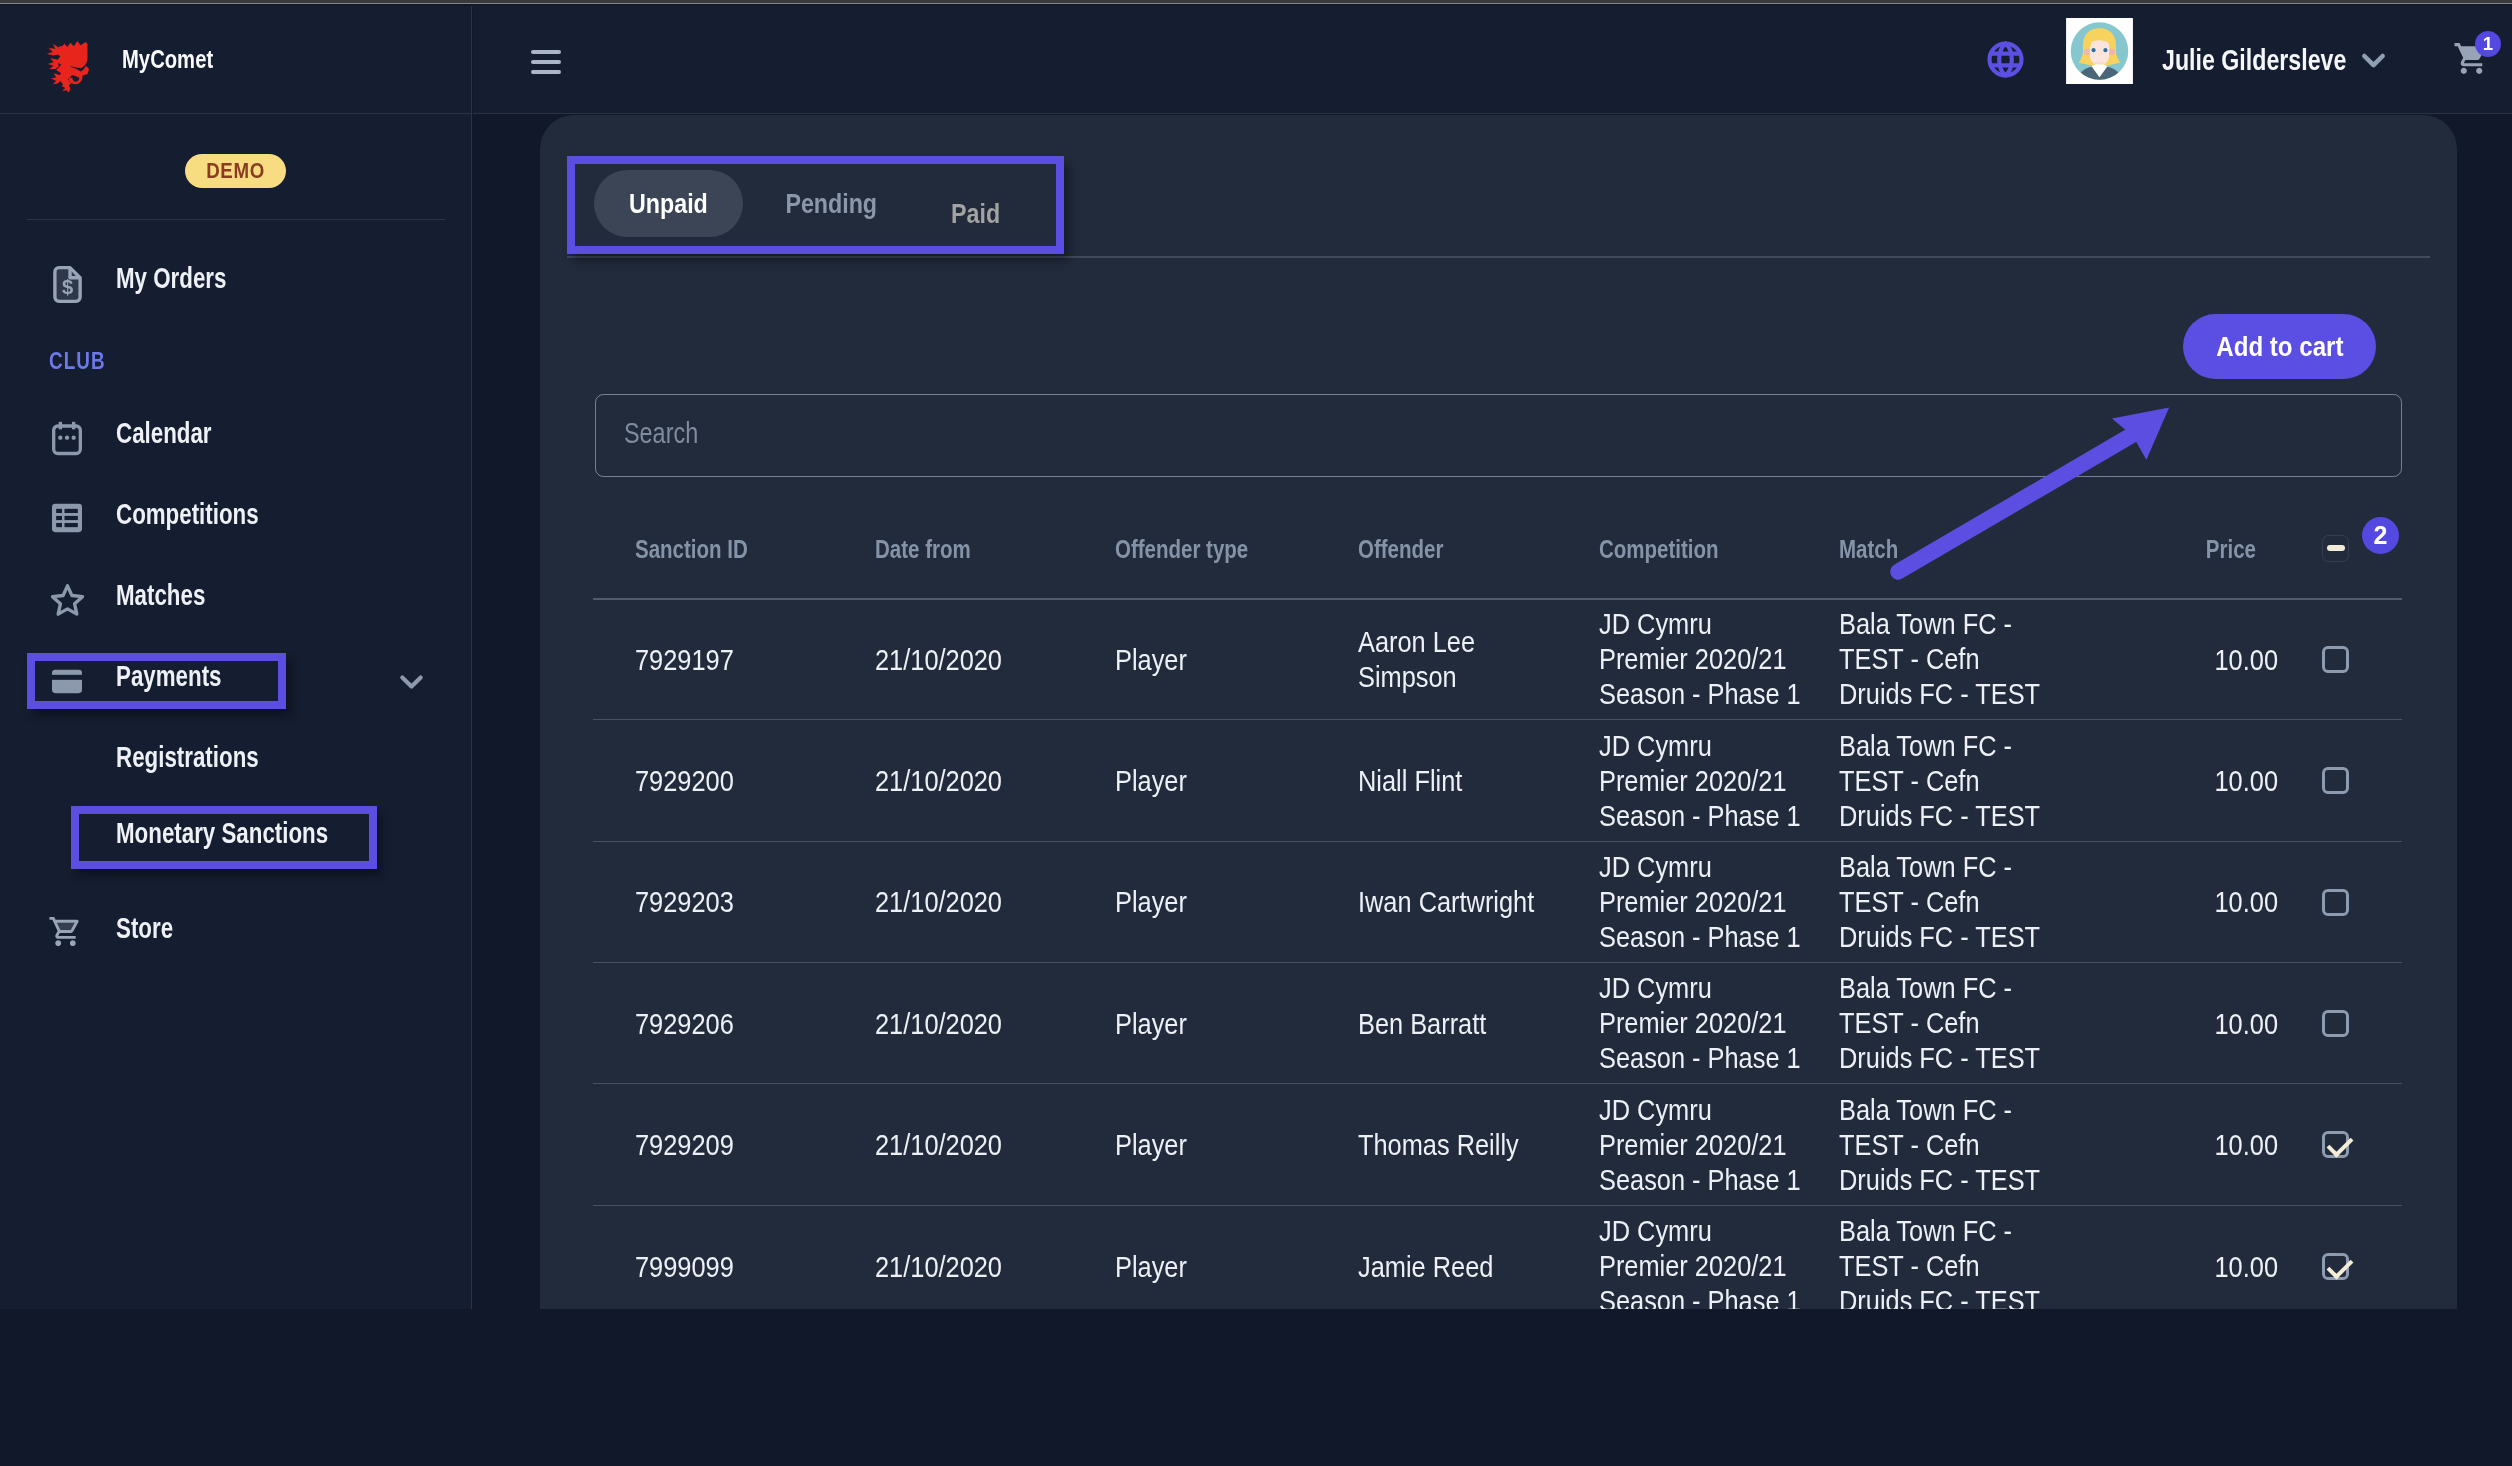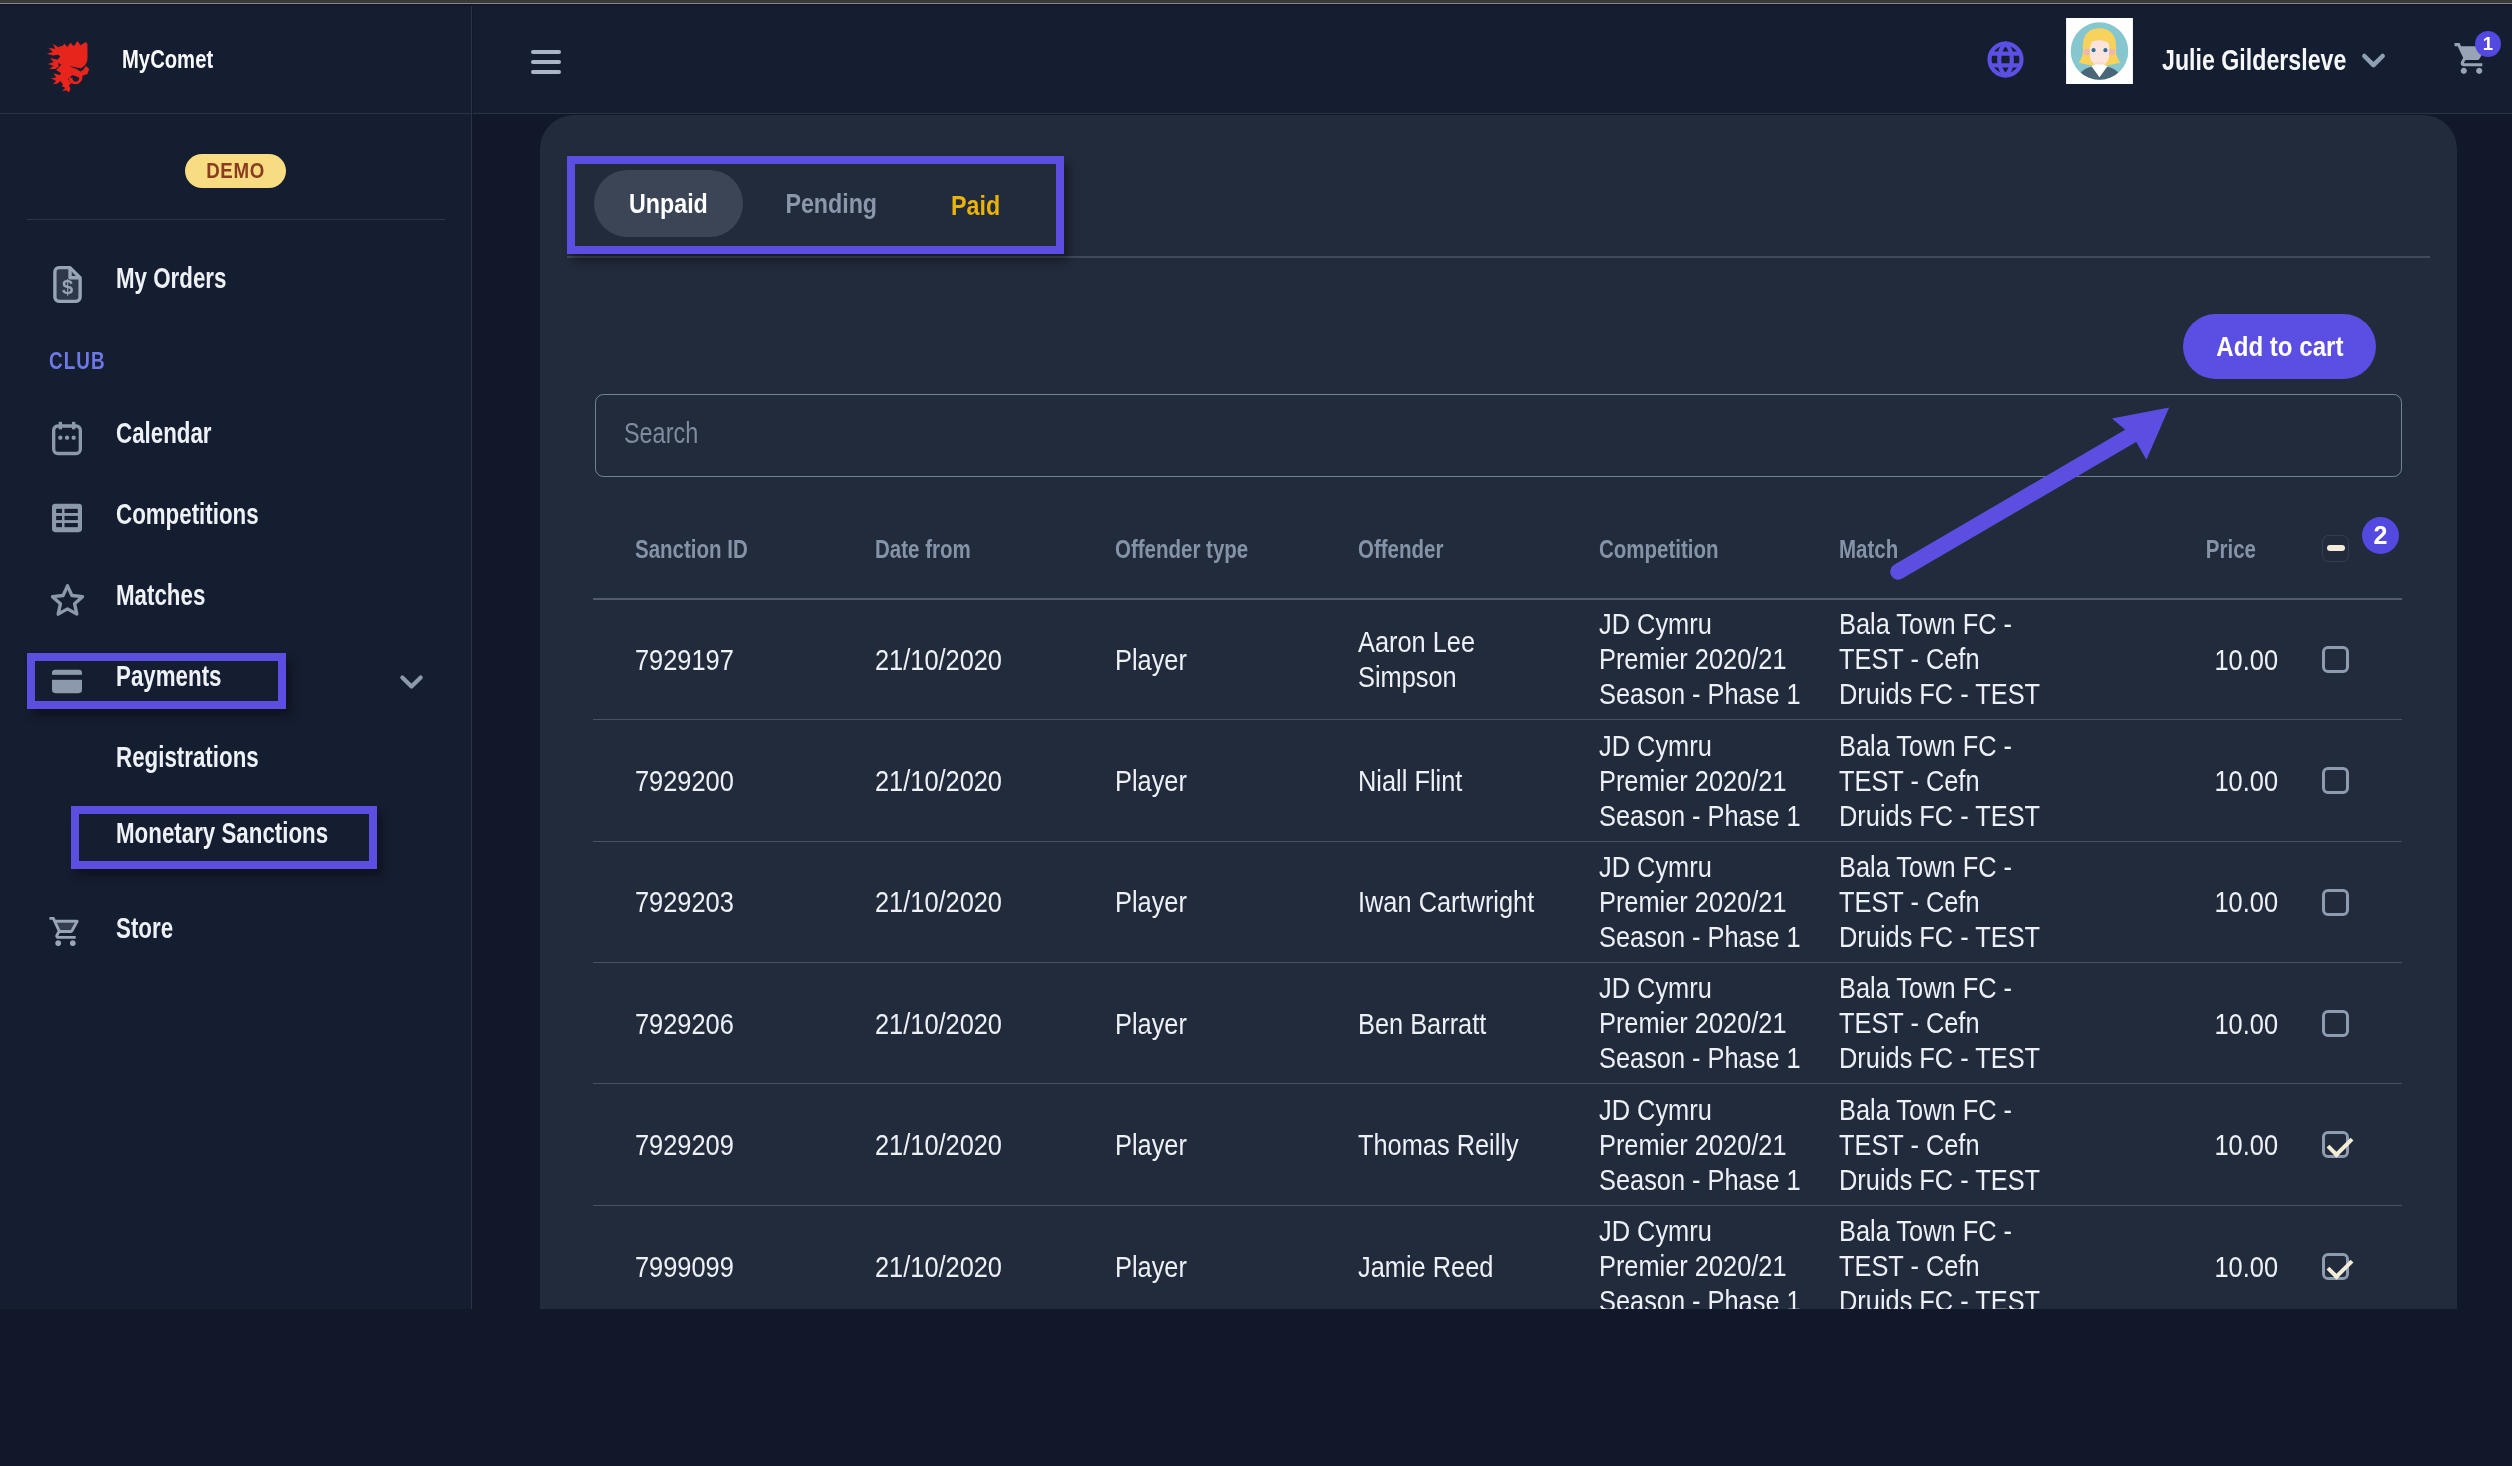--- a/index.html
+++ b/index.html
@@ -156,21 +156,21 @@
   <div class="abs" style="left:567px;top:256px;width:1863px;height:1.7px;background:rgba(139,151,171,0.28);"></div>
 
   <div class="abs" style="left:567px;top:156px;width:497px;height:98px;border:8.4px solid #5b4ee0;box-shadow:5px 6.7px 8.4px rgba(0,0,0,0.35);"></div>
   <div class="abs" style="left:594px;top:170px;width:149px;height:67px;border-radius:34px;background:#3c4556;"></div>
   <div class="abs tabtxt" style="left:594px;top:170px;width:149px;height:67px;display:flex;align-items:center;justify-content:center;color:#ffffff;">
       <span>Unpaid</span>
     </div>
   <div class="abs tabtxt" style="left:759px;top:170px;width:145px;height:67px;display:flex;align-items:center;justify-content:center;color:#8b97ab;">
       <span>Pending</span>
     </div>
-  <div class="abs tabtxt" style="left:919px;top:172px;width:114px;height:67px;display:flex;align-items:center;justify-content:center;color:#eab308;">
+  <div class="abs tabtxt" style="left:919px;top:180px;width:114px;height:67px;display:flex;align-items:center;justify-content:center;color:#a3a3a3;">
       <span>Paid</span>
     </div>
 
   <div class="abs" style="left:2183px;top:314px;width:193px;height:65px;border-radius:34px;background:#5b4ee2;color:#fff;font-size:28px;font-weight:700;display:flex;align-items:center;justify-content:center;">
       <span style="display:inline-block;transform:scaleX(0.86);">Add to cart</span>
     </div>
 
   <div class="abs" style="left:595px;top:394px;width:1807px;height:83px;border:1.7px solid rgba(139,152,171,0.8);border-radius:8.4px;"></div>
   <div class="abs" style="left:624px;top:416px;font-size:30px;color:#7f8b9f;transform:scaleX(0.78);transform-origin:0 50%;">Search</div>
 

